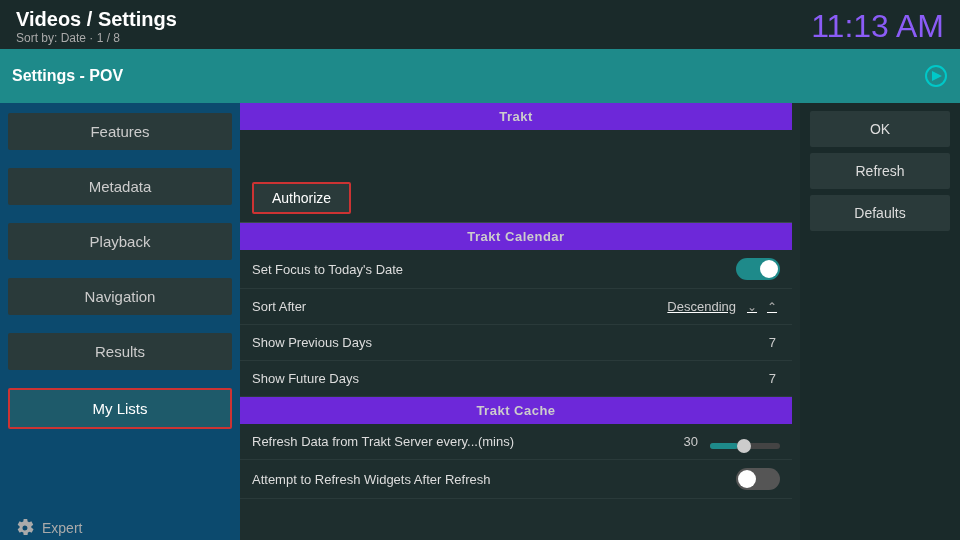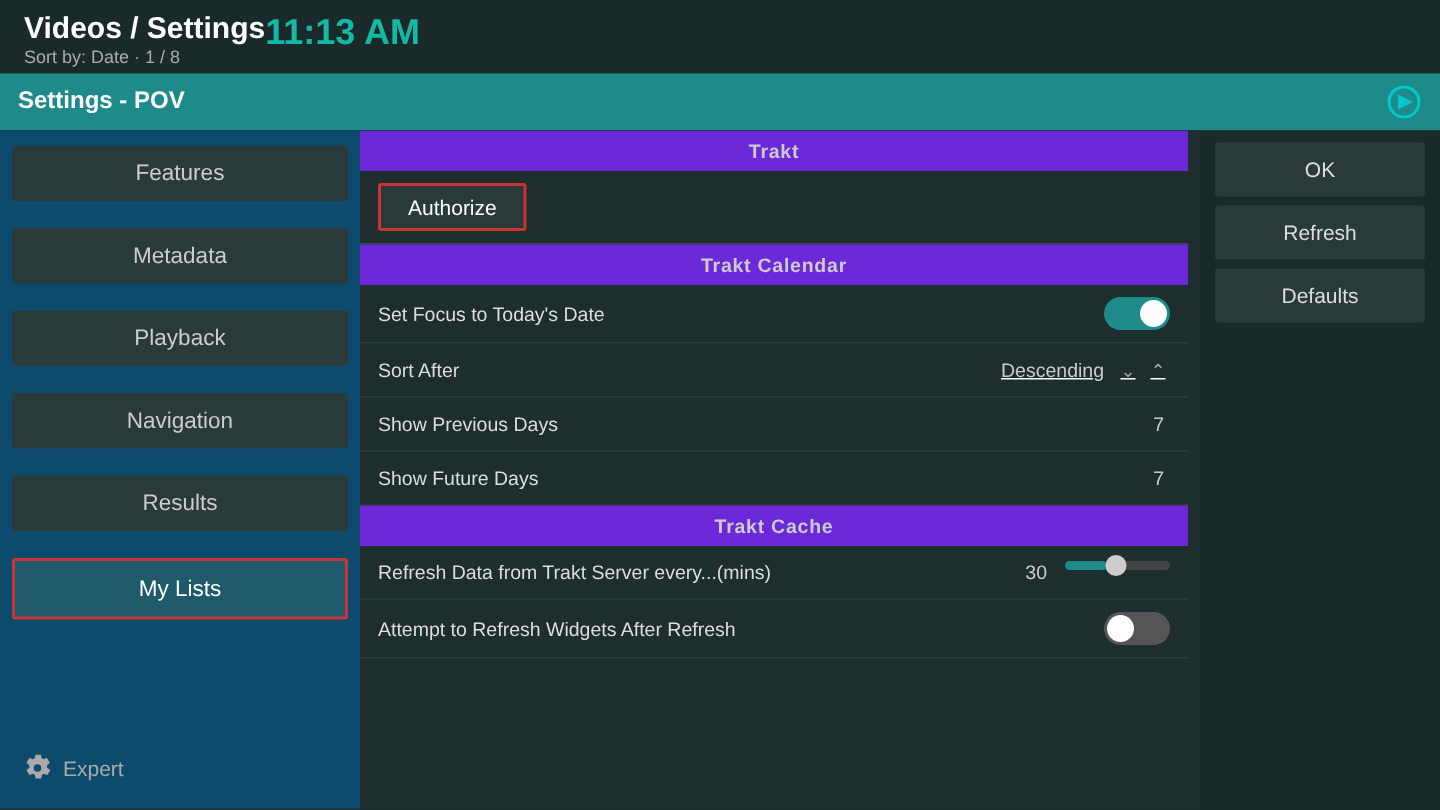--- a/index.html
+++ b/index.html
@@ -10,42 +10,43 @@
       font-family: Arial, sans-serif;
       color: #ffffff;
       overflow: hidden;
     }
 
     
     .top-bar {
       background: #1a2a2a;
       padding: 8px 16px 4px 16px;
       display: flex;
+      justify-content: space-between;
       align-items: flex-start;
     }
     .top-bar-left {}
     .top-title {
       font-size: 20px;
       font-weight: bold;
       color: #ffffff;
     }
     .top-subtitle {
       font-size: 12px;
       color: #aaaaaa;
     }
     .top-time {
-      font-size: 24px;
-      font-weight: bold;
-      color: #14b8a6;
+      font-size: 32px;
+      font-weight: normal;
+      color: #8b5cf6;
     }
 
     
     .settings-header {
       background: #1e8a8a;
-      height: 38px;
+      height: 54px;
       display: flex;
       align-items: center;
       justify-content: space-between;
       padding: 0 12px;
     }
     .settings-title {
       font-size: 16px;
       font-weight: bold;
       color: #ffffff;
     }
@@ -139,20 +140,21 @@
       border-bottom: 1px solid #3a4a4a;
     }
     .tab-btn {
       background: #2a3a3a;
       border: 2px solid #cc3333;
       color: #ffffff;
       padding: 6px 18px;
       font-size: 14px;
       cursor: pointer;
       border-radius: 2px;
+      margin-top: 44px;
     }
 
     
     .setting-row {
       display: flex;
       align-items: center;
       justify-content: space-between;
       padding: 8px 12px;
       border-bottom: 1px solid #2a3a3a;
       font-size: 13px;
@@ -213,21 +215,21 @@
       color: #aaaaaa;
       font-size: 12px;
       display: flex;
       align-items: center;
       justify-content: center;
     }
 
     
     .slider-container {
       display: flex;
-      align-items: flex-start;
+      align-items: flex-end;
       gap: 8px;
     }
     .slider-track {
       width: 70px;
       height: 6px;
       background: #444;
       border-radius: 3px;
       position: relative;
     }
     .slider-fill {

